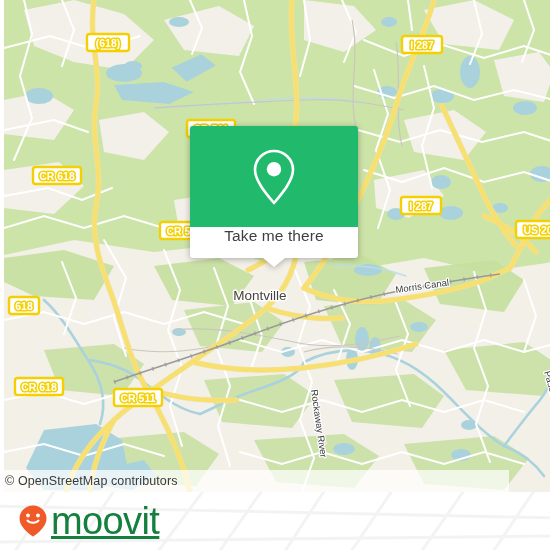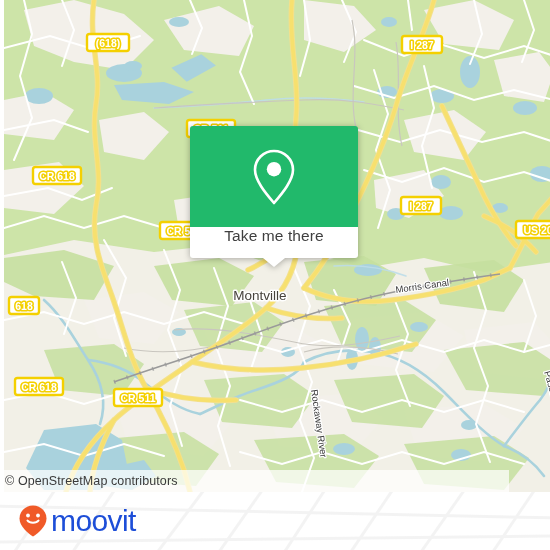--- a/index.html
+++ b/index.html
@@ -126,25 +126,26 @@
     letter-spacing: 0.05px;
     white-space: nowrap;
   }
   #logo {
     position: relative;
     display: flex;
     align-items: center;
     gap: 3px;
   }
   #logo .logo-word {
-    font-size: 30px;
-    color: #1d4ed8;
+    font-size: 38px;
+    color: #15803d;
     letter-spacing: -0.6px;
     font-weight: normal;
     line-height: 1;
+    text-decoration: underline;
   }
 
   
   .shield-box { fill:#ffffff; stroke:#f4d000; stroke-width:2.4; }
   .shield-txt {
     font-family: "Liberation Sans", sans-serif;
     font-size: 10.5px; font-weight: bold;
     fill: #ffffff;
     paint-order: stroke;
     stroke: #f4d000; stroke-width: 3.2px; stroke-linejoin: round;

